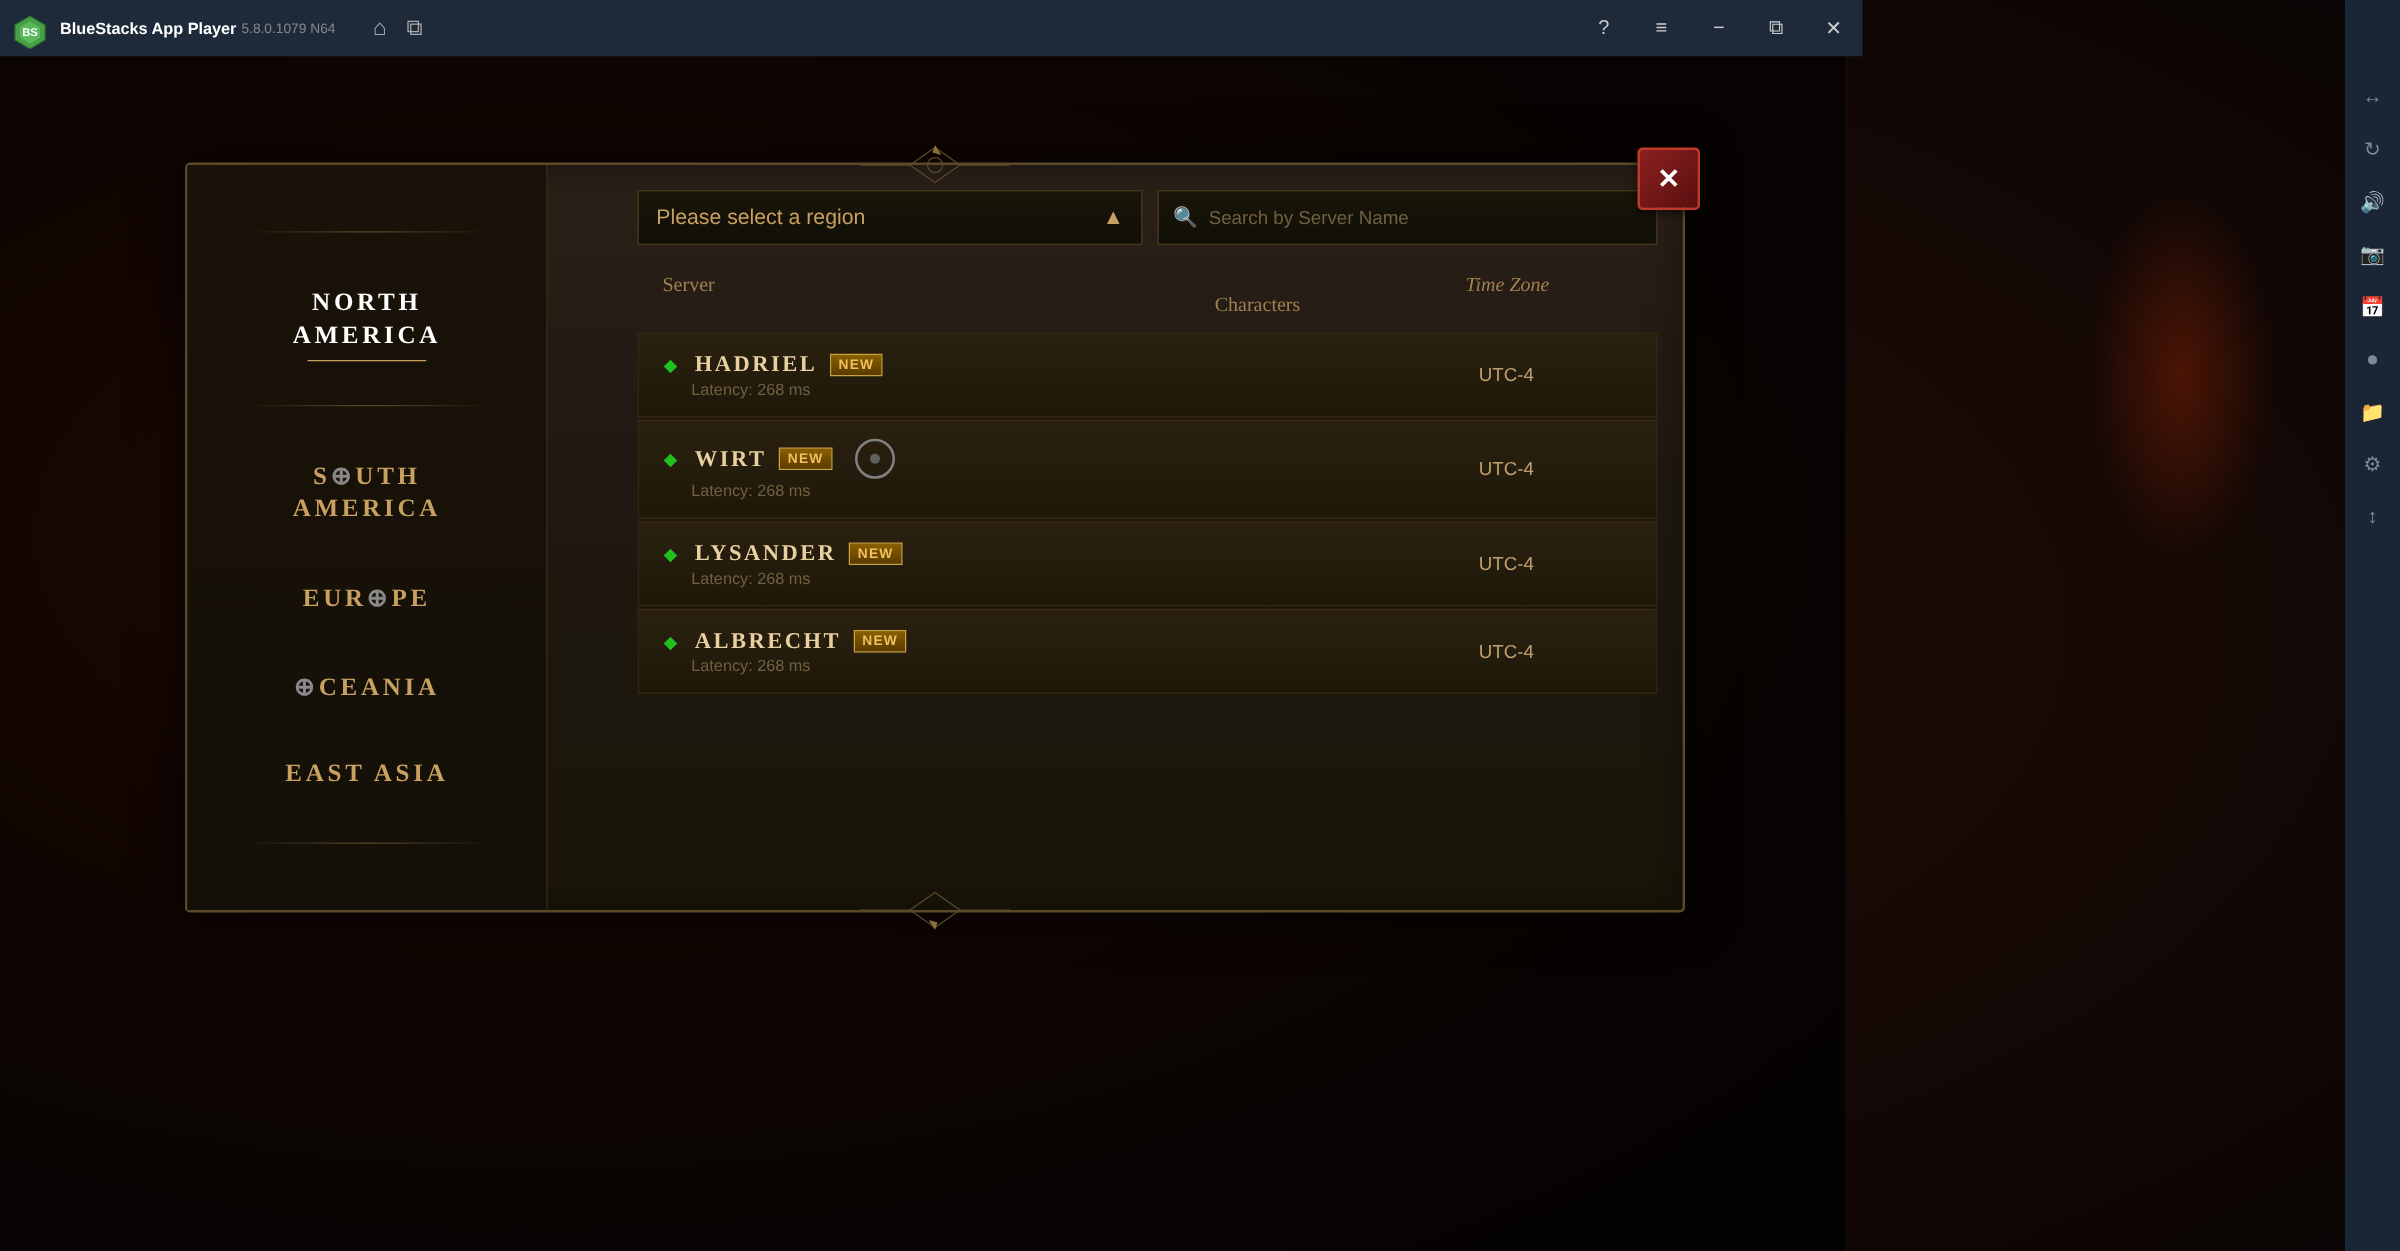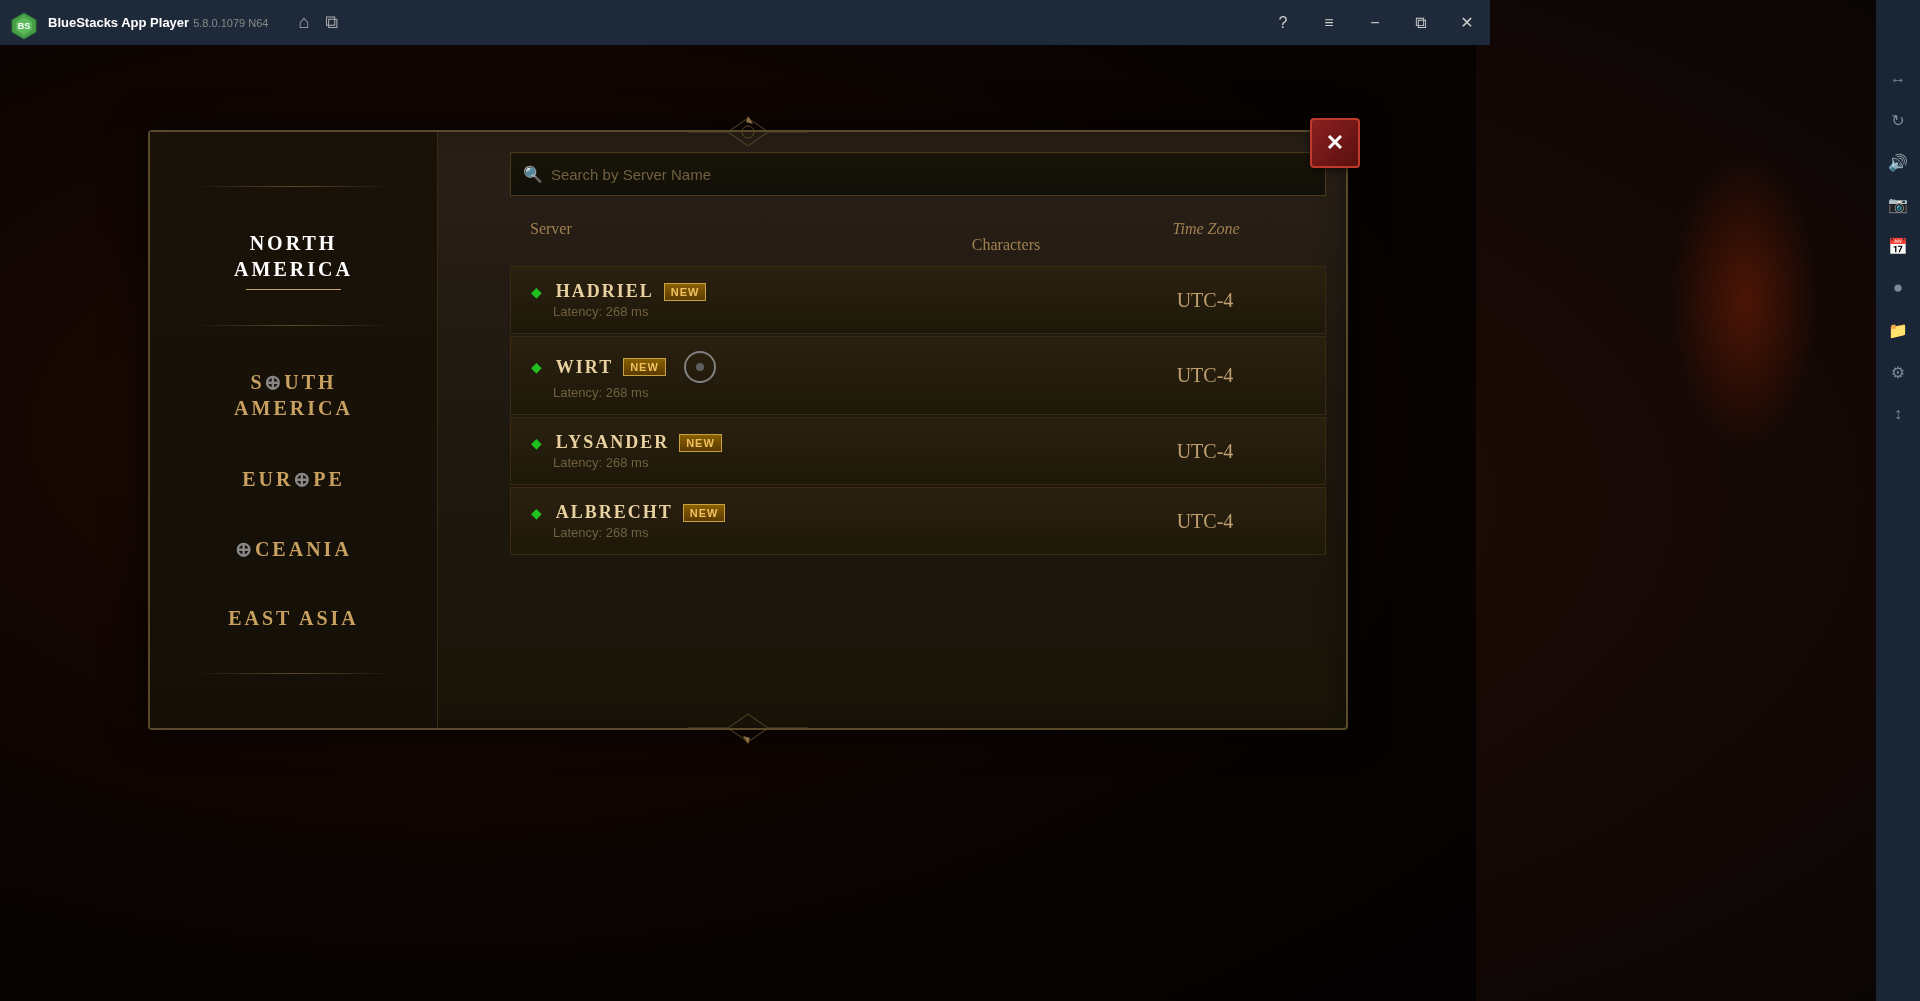--- a/index.html
+++ b/index.html
@@ -368,22 +368,22 @@
       font-size: 13px;
       margin-left: 22px;
     }
     .server-characters {
       text-align: center;
       color: #a08050;
     }
     .server-timezone {
       text-align: center;
       color: #c0a070;
-      font-size: 20px;
-      font-family: Liberation Serif, serif;
+      font-size: 15px;
+      font-family: Liberation Sans, sans-serif;
     }
 
     
     .reticle {
       display: inline-flex;
       align-items: center;
       justify-content: center;
       width: 32px;
       height: 32px;
       border: 2px solid #808080;
@@ -510,20 +510,24 @@
     <div class="region-item">
       EAST ASIA
     </div>
 
     <div class="divider-line"></div>
   </div>
 
   <div class="modal-content">
 
     <div class="controls-row">
+      <div class="region-dropdown">
+        <span>Please select a region</span>
+        <span>▲</span>
+      </div>
       <div class="search-box">
         <span style="color:#706040; font-size:16px;">🔍</span>
         <input type="text" placeholder="Search by Server Name" style="">
       </div>
     </div>
 
     <div class="table-header">
       <div class="table-header-cell">Server</div>
       <div class="table-header-cell">Characters</div>
       <div class="table-header-cell">Time Zone</div>

